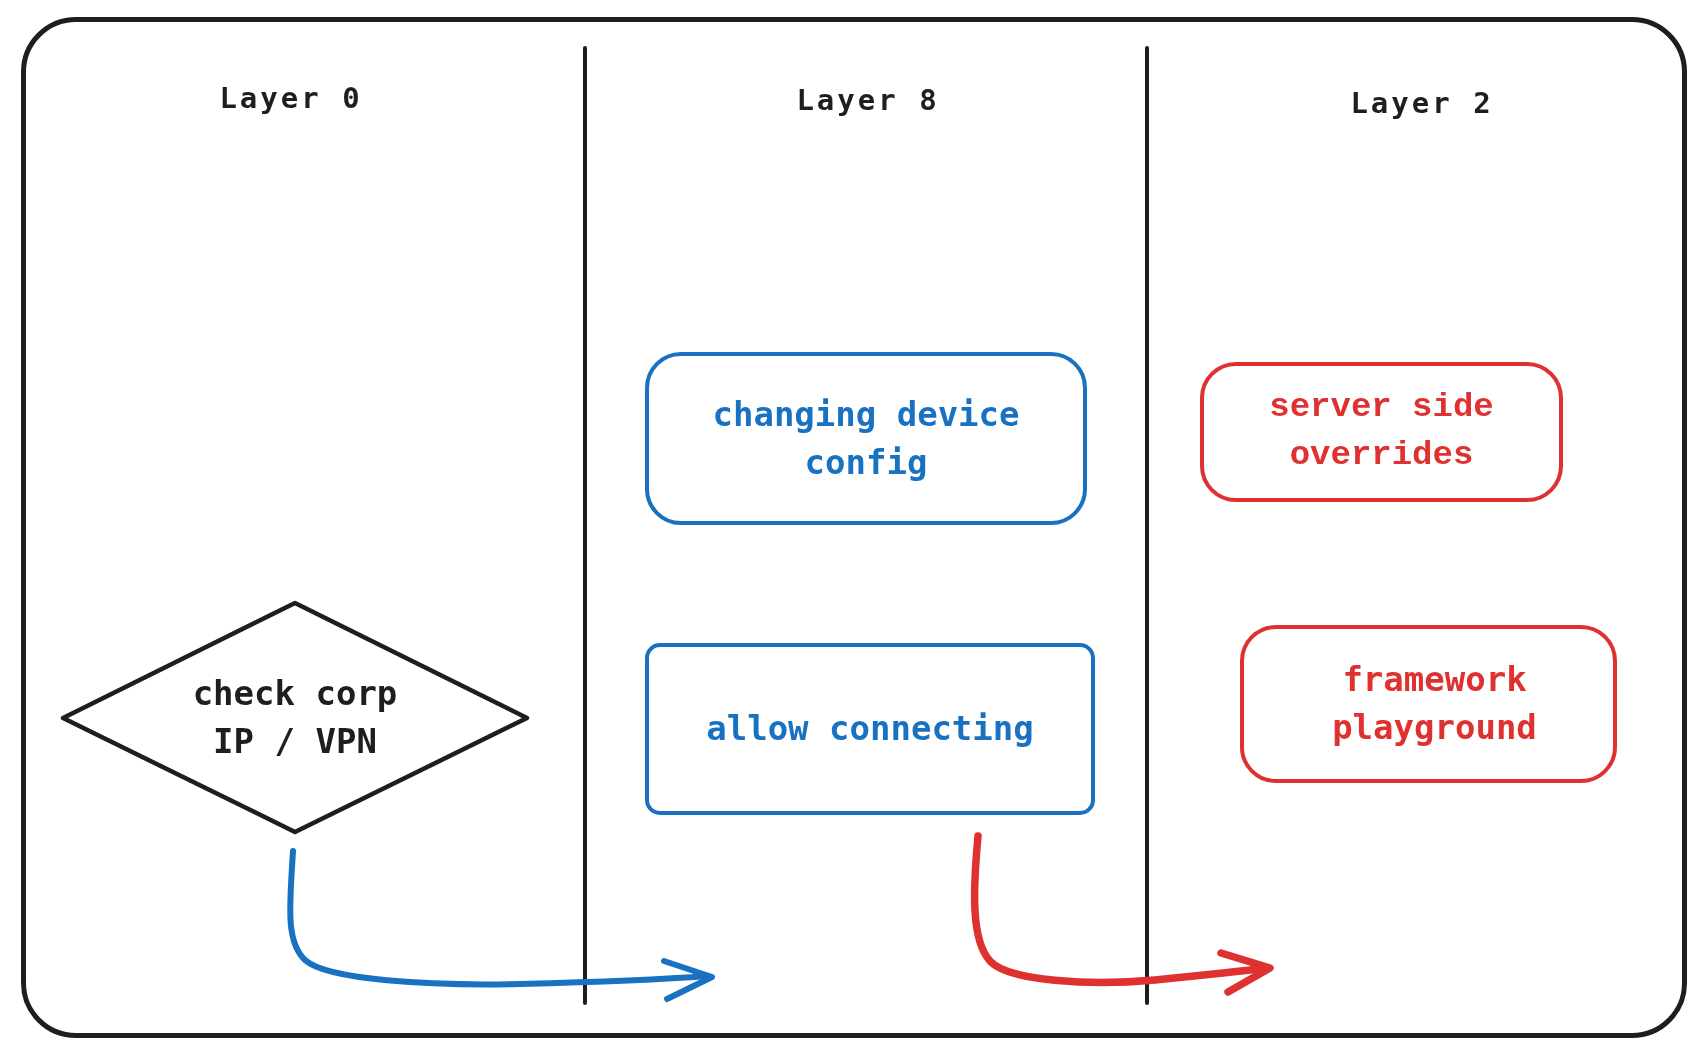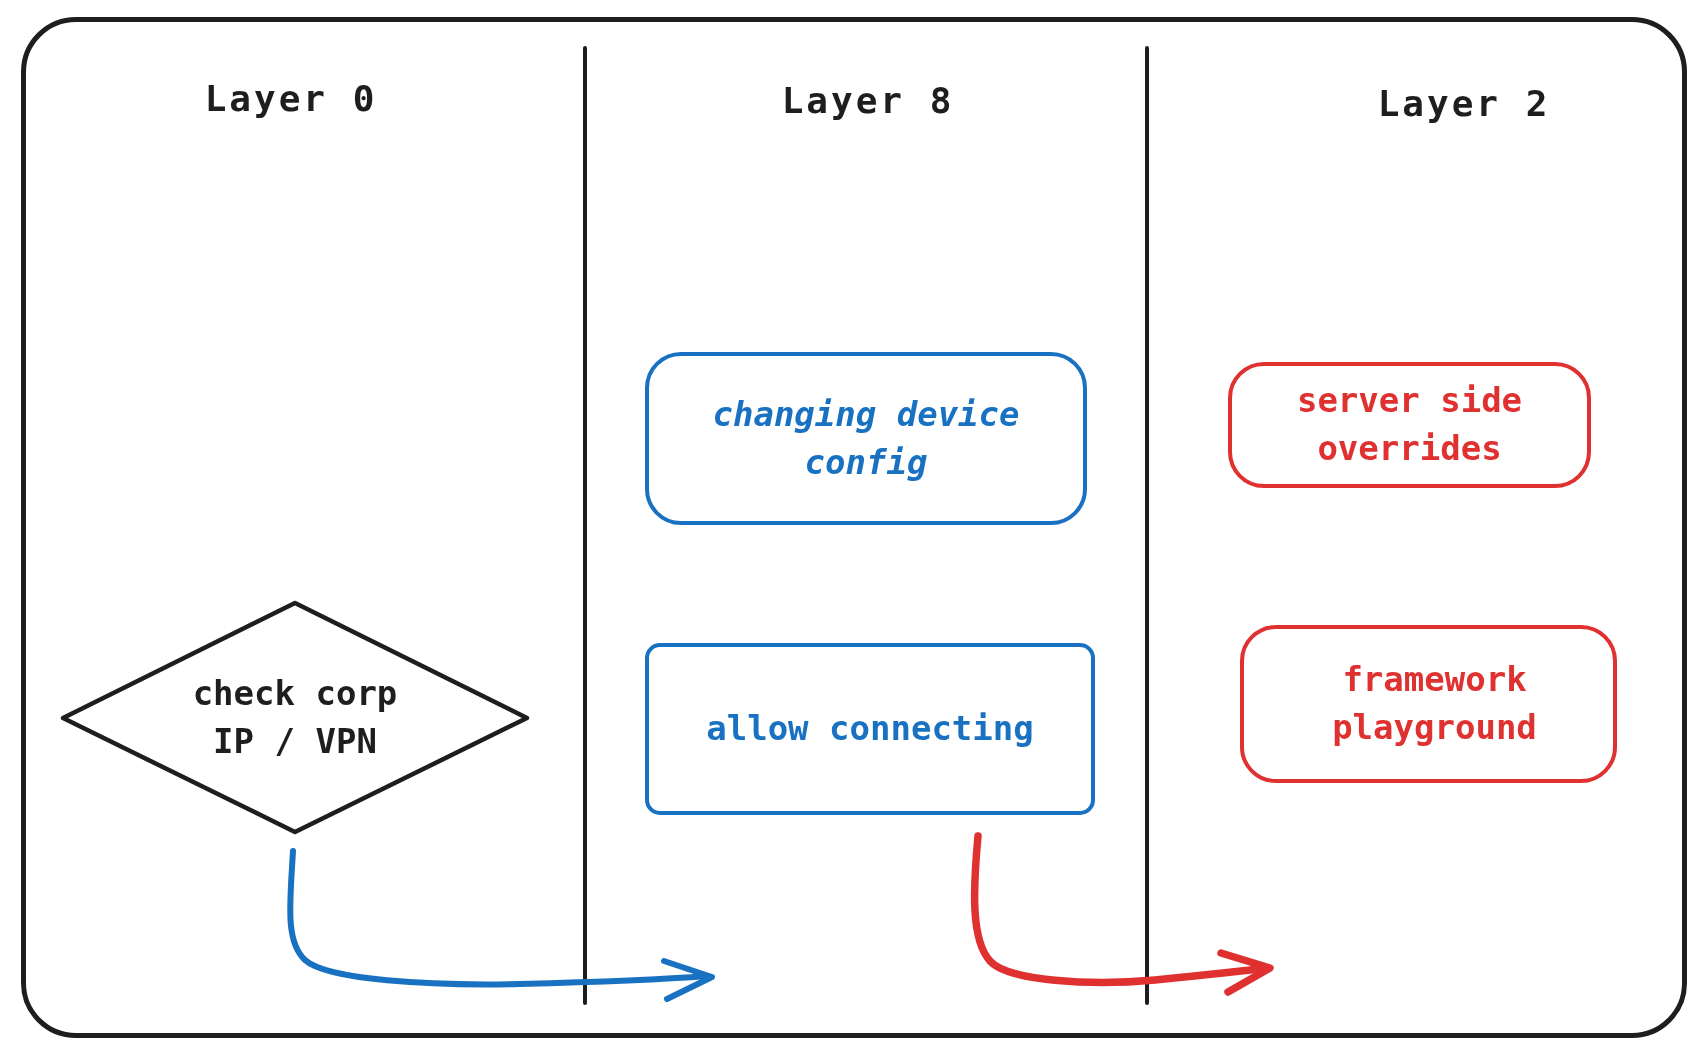--- a/index.html
+++ b/index.html
@@ -32,21 +32,21 @@
     width: 4px;
     height: 959px;
     background: #1e1e1e;
     border-radius: 2px;
   }
   .divider.d1 { left: 583px; }
   .divider.d2 { left: 1145px; }
   .col-header {
     position: absolute;
     transform: translate(-50%, -50%);
-    font-size: 36px;
+    font-size: 29px;
     font-weight: bold;
     letter-spacing: 3px;
     white-space: nowrap;
   }
   .node {
     position: absolute;
     display: flex;
     align-items: center;
     justify-content: center;
     text-align: center;
@@ -94,44 +94,44 @@
     </g>
 
     <g stroke="#e03131" fill="none" stroke-linecap="round" stroke-linejoin="round">
       <path d="M 978 836 C 973 890 971 940 990 961 C 1008 981 1090 986 1155 980 C 1205 975 1243 971 1267 968" stroke-width="7.5"></path>
       <path d="M 1221 953 L 1270 968 L 1228 992" stroke-width="7.5"></path>
     </g>
   </svg>
 
   <div class="col-header" style="left:291px; top:98px;">Layer 0</div>
   <div class="col-header" style="left:868px; top:100px;">Layer 8</div>
-  <div class="col-header" style="left:1464px; top:103px;">Layer 2</div>
+  <div class="col-header" style="left:1422px; top:103px;">Layer 2</div>
 
 
   <div class="node diamond-label" style="left:165px; top:650px; width:260px; height:136px;">
     <span>
       <span>check corp</span><br>
       <span>IP / VPN</span>
     </span>
   </div>
 
-  <div class="node box blue" style="left:645px; top:352px; width:442px; height:173px;font-style:italic;">
+  <div class="node box blue" style="left:645px; top:352px; width:442px; height:173px;">
     <span>
       <span>changing device</span><br>
       <span>config</span>
     </span>
   </div>
 
   <div class="node box blue" style="left:645px; top:643px; width:450px; height:172px;border-radius:15px;">
     <span>
       <span>allow connecting</span><br>
     </span>
   </div>
 
-  <div class="node box red" style="left:1228px; top:362px; width:363px; height:126px;">
+  <div class="node box red" style="left:1200px; top:362px; width:363px; height:140px;font-family:Liberation Mono, monospace;">
     <span>
       <span>server side</span><br>
       <span>overrides</span>
     </span>
   </div>
 
   <div class="node box red" style="left:1240px; top:625px; width:377px; height:158px;padding-left:12px;">
     <span>
       <span>framework</span><br>
       <span>playground</span>

